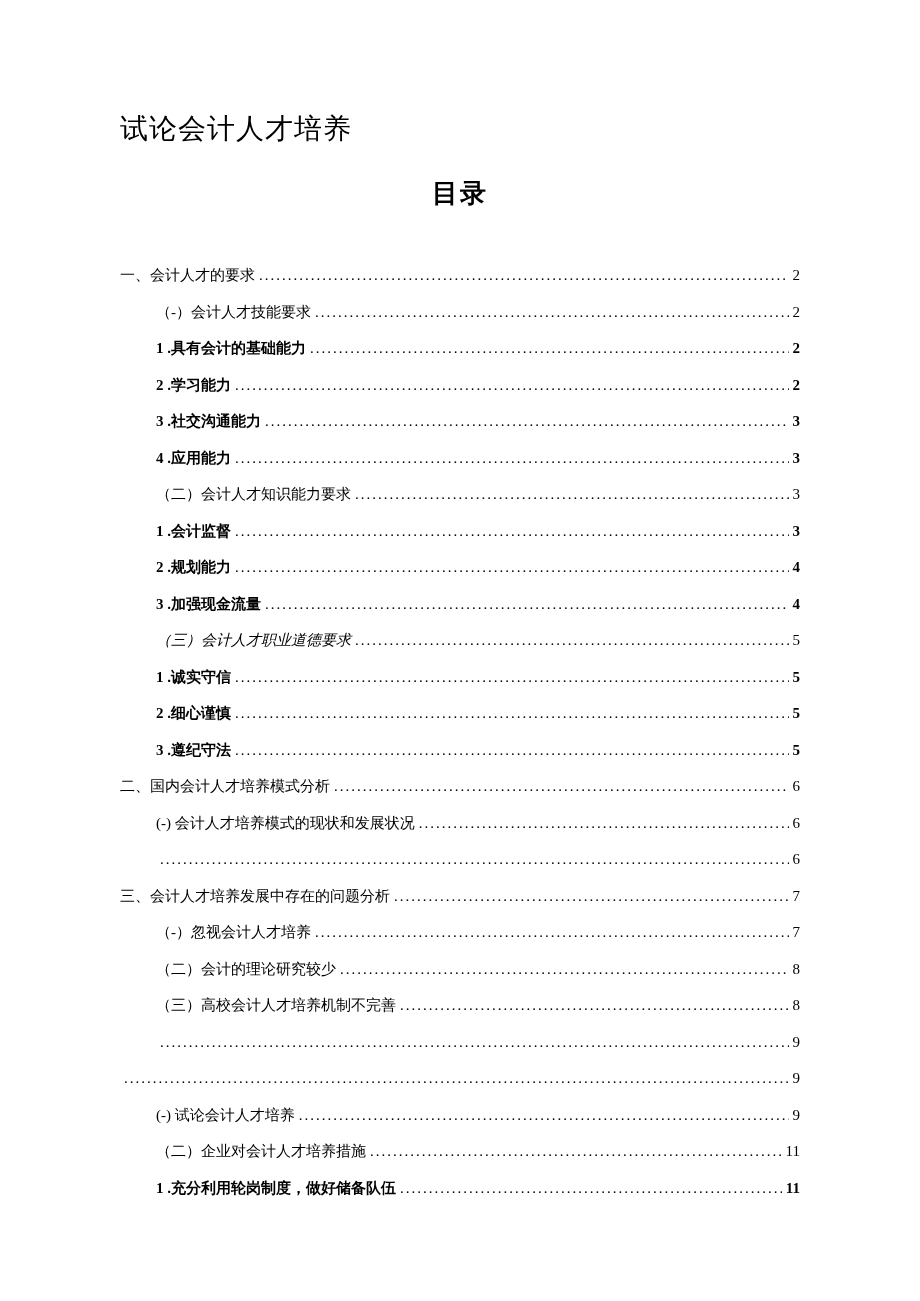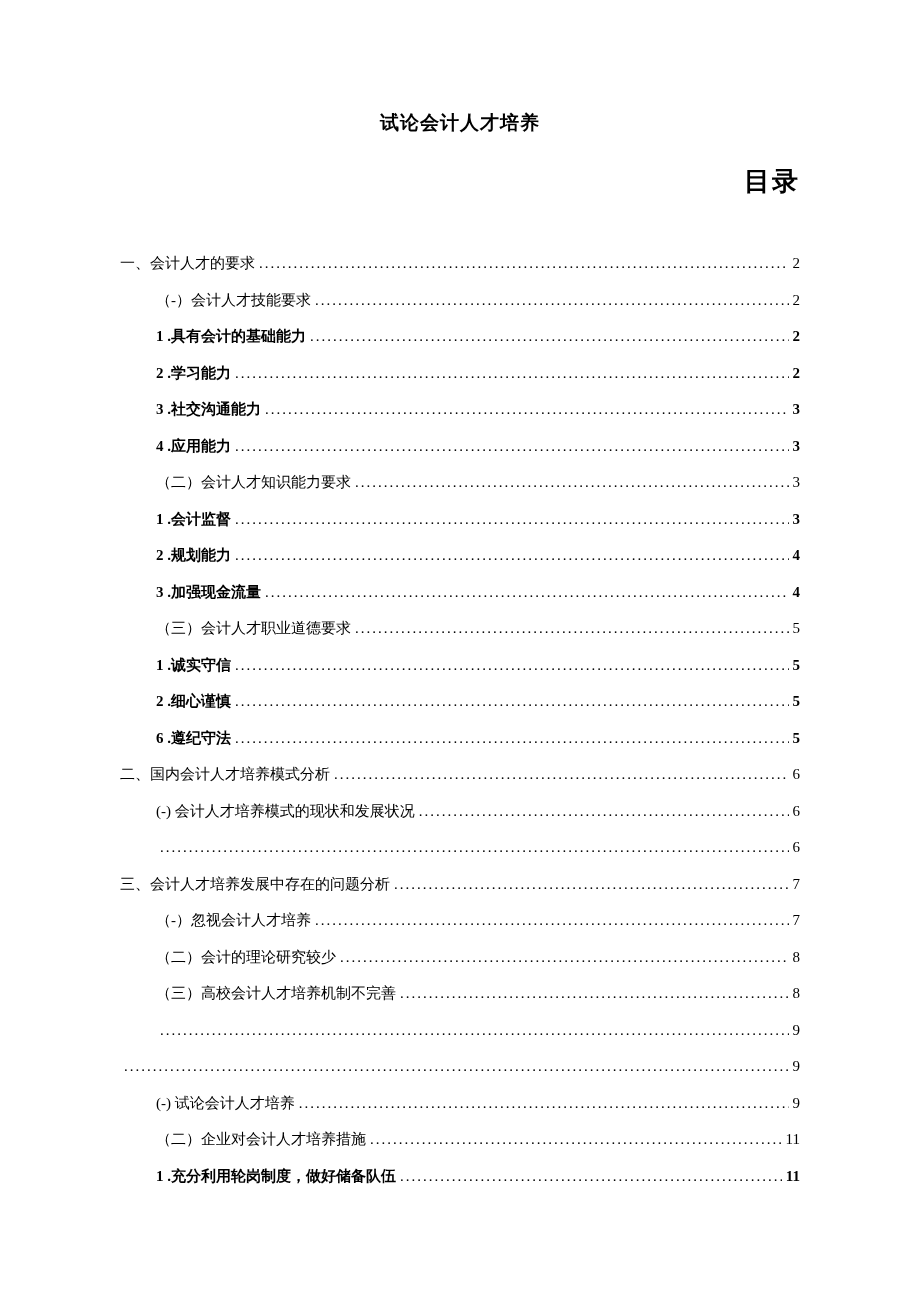--- a/index.html
+++ b/index.html
@@ -1,19 +1,19 @@
 <!DOCTYPE html>
 <html><head>
 <meta charset="utf-8">
 <style>
   * { box-sizing: border-box; margin: 0; padding: 0; }
   html, body { width: 920px; background: #fff; }
   body { padding: 110px 120px 80px 120px; color: #000; font-family: "Songti SC","SimSun","STSong",serif; }
-  .title { text-align: center; font-size: 19px; font-weight: 700; letter-spacing: 1px; }
-  .subtitle { text-align: right; font-size: 26px; font-weight: 700; margin-top: 28px; letter-spacing: 2px; }
+  .title { font-size: 28px; font-weight: 400; letter-spacing: 1px; }
+  .subtitle { text-align: center; font-size: 26px; font-weight: 700; margin-top: 28px; letter-spacing: 2px; }
   .toc { margin-top: 50px; font-size: 15px; }
   .toc-row { display: flex; align-items: center; white-space: nowrap; line-height: 1.9em; margin-bottom: 8px; }
   .toc-row.level1 { padding-left: 0; }
   .toc-row.level2 { padding-left: 36px; }
   .toc-label { flex: 0 0 auto; }
   .toc-label.bold { font-weight: 700; }
   .dots { flex: 1 1 auto; overflow: hidden; letter-spacing: 2px; color: #000; padding: 0 4px; }
   .dots::before { content: "................................................................................................................................................"; }
   .toc-page { flex: 0 0 auto; padding-left: 4px; }
   .toc-page.bold { font-weight: 700; }
@@ -69,36 +69,36 @@
       <span class="toc-label bold">2  .规划能力</span>
       <span class="dots"></span>
       <span class="toc-page bold">4</span>
     </div>
     <div class="toc-row level2">
       <span class="toc-label bold">3  .加强现金流量</span>
       <span class="dots"></span>
       <span class="toc-page bold">4</span>
     </div>
     <div class="toc-row level2">
-      <span class="toc-label" style="">（三）会计人才职业道德要求</span>
+      <span class="toc-label" style="font-style: italic;">（三）会计人才职业道德要求</span>
       <span class="dots"></span>
       <span class="toc-page">5</span>
     </div>
     <div class="toc-row level2">
       <span class="toc-label bold">1 .诚实守信</span>
       <span class="dots"></span>
       <span class="toc-page bold">5</span>
     </div>
     <div class="toc-row level2">
       <span class="toc-label bold">2  .细心谨慎</span>
       <span class="dots"></span>
       <span class="toc-page bold">5</span>
     </div>
     <div class="toc-row level2">
-      <span class="toc-label bold">6  .遵纪守法</span>
+      <span class="toc-label bold">3  .遵纪守法</span>
       <span class="dots"></span>
       <span class="toc-page bold">5</span>
     </div>
     <div class="toc-row level1">
       <span class="toc-label">二、国内会计人才培养模式分析</span>
       <span class="dots"></span>
       <span class="toc-page">6</span>
     </div>
     <div class="toc-row level2">
       <span class="toc-label">(-) 会计人才培养模式的现状和发展状况</span>

